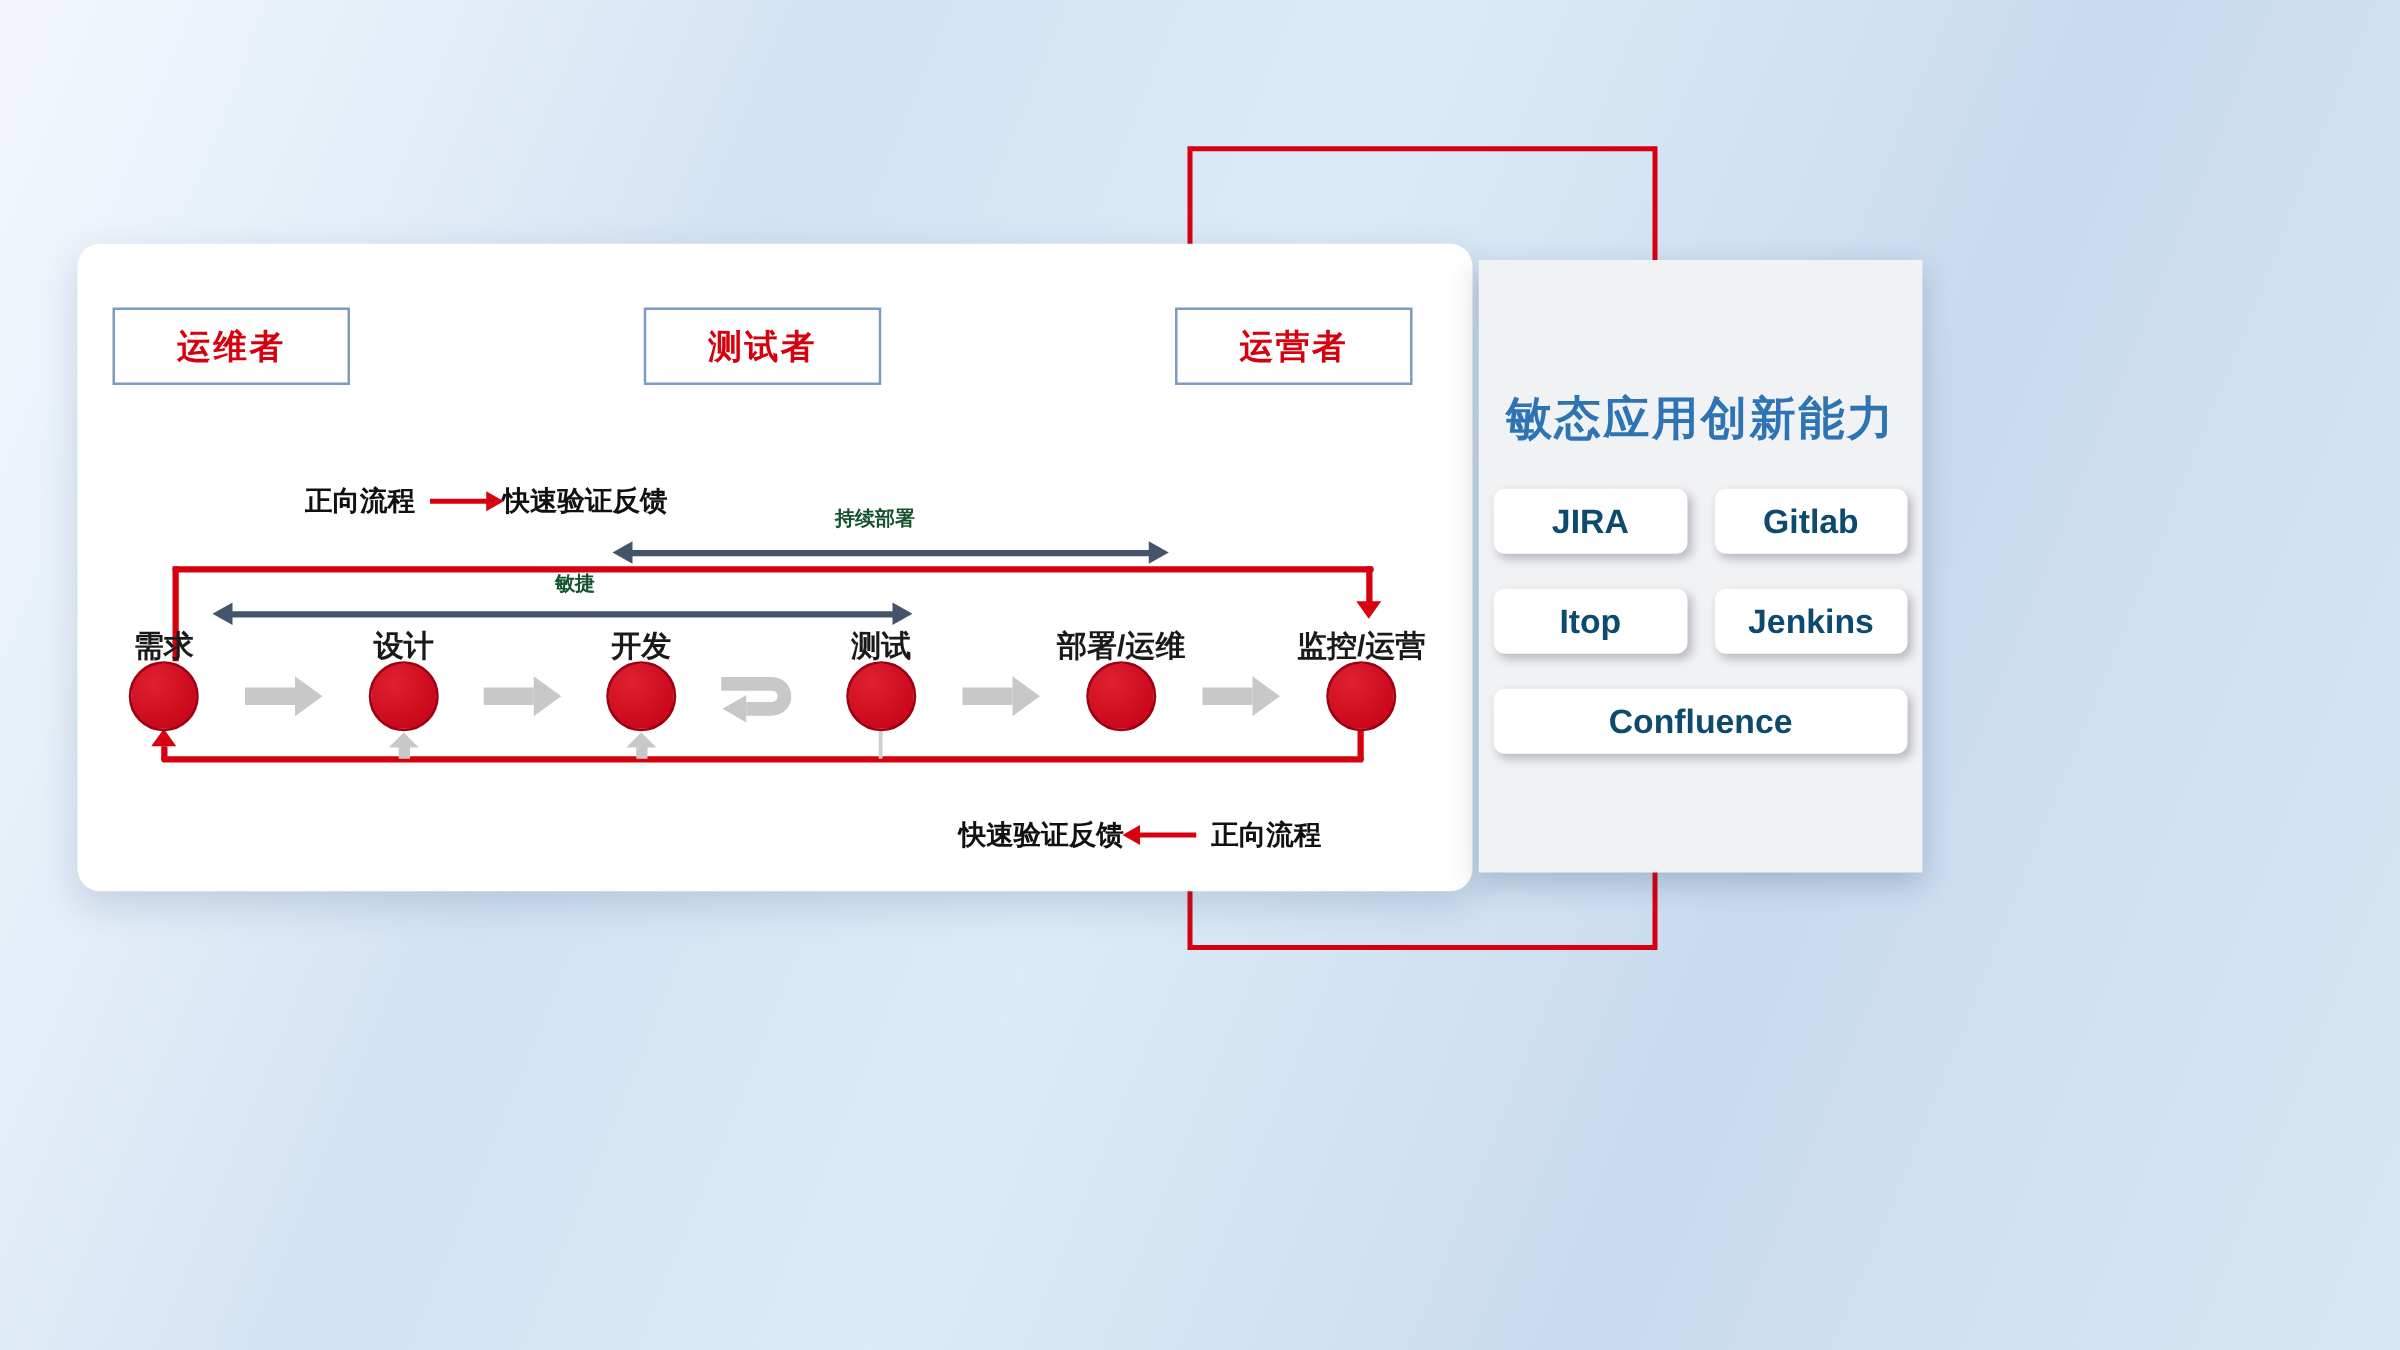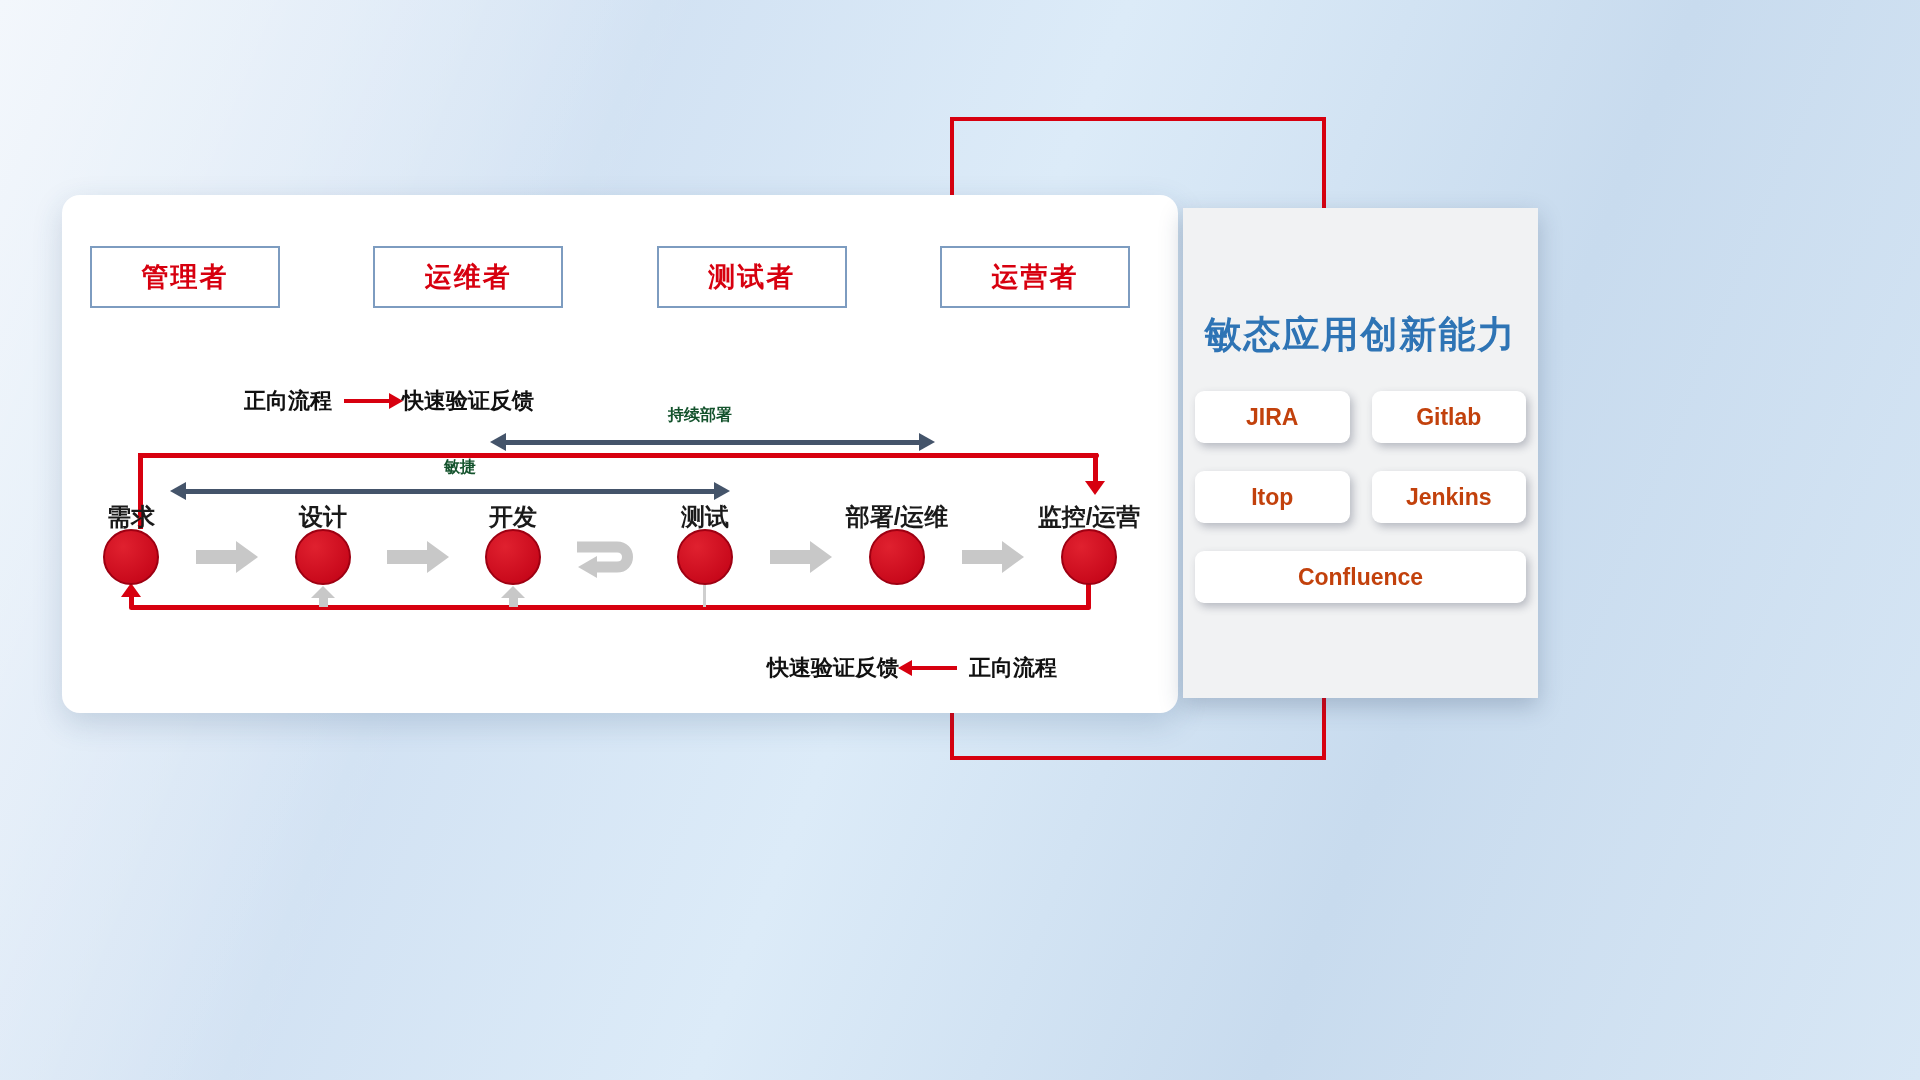--- a/index.html
+++ b/index.html
@@ -113,35 +113,34 @@
     background: #f1f2f3; z-index: 3; box-shadow: 0 8px 22px rgba(40,60,90,.25);
   }
   .right-title { position: absolute; width: 100%; text-align: center;
     color: #2e74b5; font-weight: 700; letter-spacing: 2px; }
   .right-title.line1 { top: 30px;  font-size: 38px; }
   .right-title.line2 { top: 102px; font-size: 37px; }
   .tools-grid { position: absolute; left: 12px; right: 12px; top: 183px;
     display: grid; grid-template-columns: 1fr 1fr; column-gap: 22px; row-gap: 28px; }
   .tool-btn { height: 52px; background: #ffffff; border-radius: 9px;
     display: flex; align-items: center; justify-content: center;
-    color: #c2410c; font-size: 23px; font-weight: 700;
+    color: #0c4a6e; font-size: 27px; font-weight: 700;
     box-shadow: 3px 4px 8px rgba(50,55,80,.30); }
   .tool-btn.wide { grid-column: 1 / 3; }
 </style>
 </head>
 <body>
 
 <div class="canvas">
 
   <div class="red-frame"></div>
 
   <div class="main-card">
 
     <div class="roles-row">
-      <div class="role-box">管理者</div>
       <div class="role-box">运维者</div>
       <div class="role-box">测试者</div>
       <div class="role-box">运营者</div>
     </div>
 
 
     <div class="legend legend-forward">
       <span>正向流程</span>
       <span class="legend-arrow right"></span>
       <span>快速验证反馈</span>

